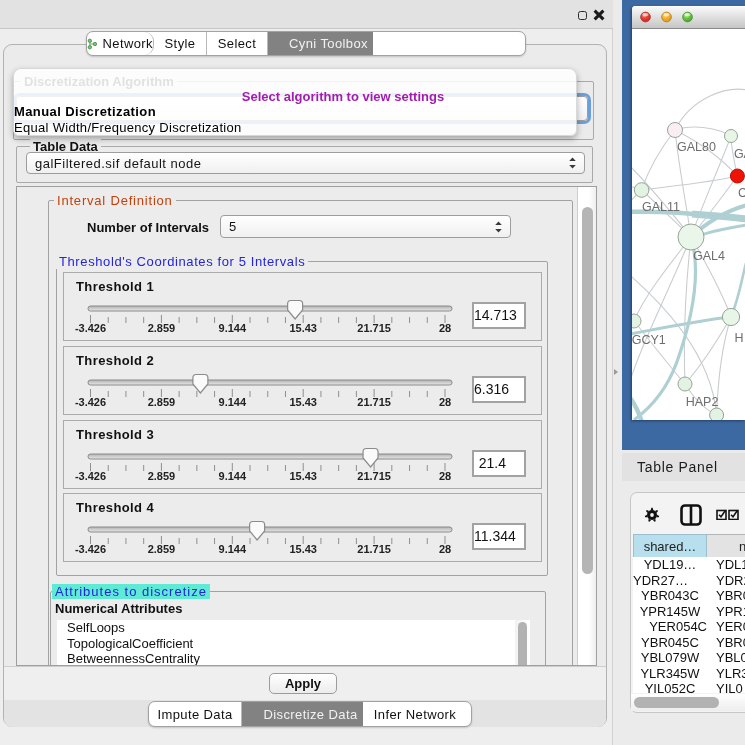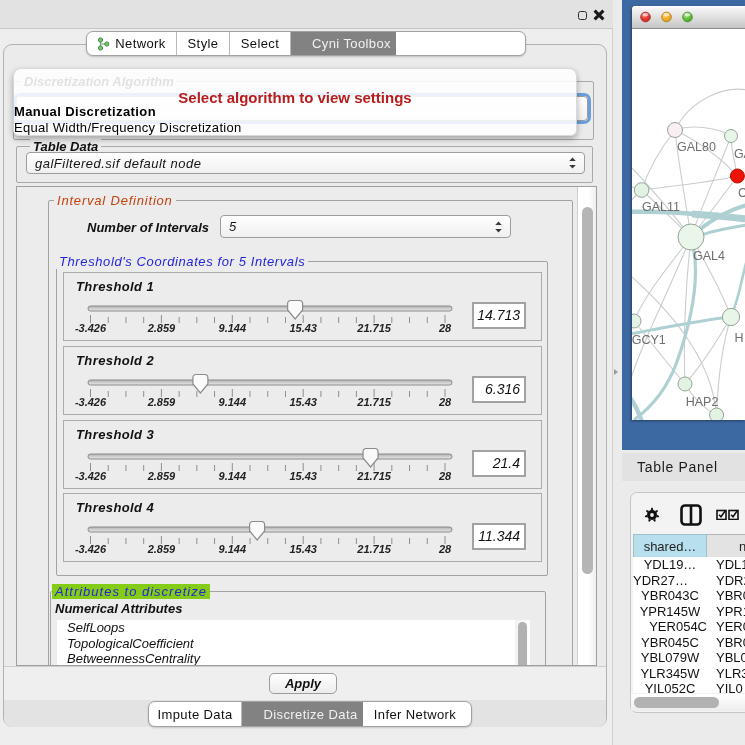--- a/index.html
+++ b/index.html
@@ -1,56 +1,56 @@
 <!DOCTYPE html>
 <html><head>
 <meta charset="utf-8">
 <style>
 html,body{margin:0;padding:0;}
 #app{position:relative;width:745px;height:745px;background:#ebebeb;font-family:"Liberation Sans",sans-serif;overflow:hidden;}
 
 #cp{position:absolute;left:0;top:0;width:613px;height:745px;background:#eeeeee;border-right:1px solid #d2d2d2;box-sizing:border-box;}
 #cptitle{position:absolute;left:0;top:0;width:613px;height:28px;background:#e2e2e2;border-bottom:1px solid #c6c6c6;}
 #cptitle .t{position:absolute;left:8px;top:6px;font-size:14px;letter-spacing:0.7px;color:#1c1c1c;margin-top:48px;}
-#content{position:absolute;left:3px;top:44px;width:604px;height:683px;background:#ebebeb;border:1px solid #b2b2b2;border-radius:9px;box-sizing:border-box;font-style:italic;}
+#content{position:absolute;left:3px;top:44px;width:604px;height:683px;background:#ebebeb;border:1px solid #b2b2b2;border-radius:9px;box-sizing:border-box;}
 
 .pill{position:absolute;display:flex;background:#fff;border:1px solid #a2a2a2;border-radius:7px;overflow:hidden;box-shadow:0 1px 2px rgba(0,0,0,0.18);}
 .pill .seg{display:flex;align-items:center;justify-content:center;font-size:13px;letter-spacing:0.4px;color:#111;border-right:1px solid #b9b9b9;box-sizing:border-box;white-space:nowrap;}
 .pill .seg:last-child{border-right:none;}
 .pill .sel{background:#828282;color:#f1f1f1;border-right:none;padding-left:16px;}
 #toptabs{left:86px;top:31px;width:438px;height:23px;}
 #bottabs{left:148px;top:701px;width:322px;height:24px;}
 
 .grp{position:absolute;border:1px solid #a9a9a9;border-radius:2px;}
 .grp .gt{position:absolute;top:-8px;font-size:13px;background:#ebebeb;padding:0 3px;line-height:15px;white-space:nowrap;}
 
 .combo{position:absolute;background:linear-gradient(#ffffff,#f0f0f0);border:1px solid #9d9d9d;border-radius:4px;box-sizing:border-box;font-size:13px;color:#141414;}
 .combo .cv{position:absolute;left:8px;top:3px;}
 .combo svg{position:absolute;right:7px;top:50%;margin-top:-7px;}
 
 #scrollarea{position:absolute;left:12px;top:141px;width:581px;height:480px;border:1px solid #9f9f9f;background:#ececec;overflow:hidden;box-sizing:border-box;}
 
 .thp{position:absolute;left:46px;width:479px;height:69px;background:#ececec;border:1px solid #ababab;box-sizing:border-box;}
 .thp .tt{position:absolute;left:12px;top:6px;font-size:13px;font-weight:bold;color:#111;letter-spacing:0.4px;}
-.valbox{position:absolute;left:408px;top:29px;width:54px;height:27px;background:#fff;border:2px solid #a2a2a2;box-sizing:border-box;font-size:14px;color:#111;text-align:right;line-height:23px;padding-right:4px;}
+.valbox{position:absolute;left:408px;top:29px;width:54px;height:27px;background:#fff;border:2px solid #a2a2a2;box-sizing:border-box;font-size:14px;color:#111;text-align:right;line-height:23px;padding-right:18px;}
 
 #vsb{position:absolute;left:560px;top:0px;width:19px;height:478px;background:linear-gradient(90deg,#ffffff,#ffffff 55%,#ececec);border-left:1px solid #cfcfcf;}
 #vsbthumb{position:absolute;left:4px;top:20px;width:11px;height:367px;background:#b5b5b5;border-radius:5.5px;}
 
 #attrlist{position:absolute;left:40px;top:433px;width:458px;height:45px;background:#fff;}
 #attrlist div{font-size:13px;color:#111;padding-left:10px;height:15.5px;line-height:15.5px;}
 #listsb{position:absolute;left:498px;top:433px;width:15px;height:45px;background:linear-gradient(90deg,#f2f2f2,#ffffff);}
 #listsbthumb{position:absolute;left:3px;top:2px;width:9px;height:60px;background:#b2b2b2;border-radius:4.5px;}
 
 #applybar{position:absolute;left:0px;top:621px;width:602px;height:34px;border-top:1px solid #cdcdcd;background:#efefef;}
 #applybtn{position:absolute;left:265px;top:6px;width:68px;height:21px;background:linear-gradient(#ffffff,#ececec);border:1px solid #9c9c9c;border-radius:5px;box-sizing:border-box;font-size:13px;font-weight:600;color:#111;text-align:center;line-height:19px;}
 #botstrip{position:absolute;left:0px;top:655px;width:602px;height:26.5px;background:#e3e3e3;border-radius:0 0 8px 8px;}
 
 #popup{position:absolute;left:13px;top:68px;width:564px;height:68px;background:rgba(255,255,255,0.86);border:1px solid rgba(150,150,150,0.35);box-sizing:border-box;border-radius:8px 8px 6px 6px;box-shadow:0 3px 6px rgba(0,0,0,0.3);}
-#popup .ph{position:absolute;left:0;top:20px;width:100%;text-align:center;font-size:15px;font-weight:bold;color:#b91c1c;}
+#popup .ph{position:absolute;left:0;top:20px;width:100%;text-align:center;font-size:13px;font-weight:bold;color:#a21caf;padding-left:48px;}
 #popup .p1{position:absolute;left:0px;top:35px;font-size:13px;font-weight:bold;color:#000;letter-spacing:0.4px;}
 #popup .p2{position:absolute;left:0px;top:51px;font-size:13px;color:#000;letter-spacing:0.3px;}
 
 #fbtn{position:absolute;left:578px;top:11px;width:9px;height:9px;border:1.5px solid #2b2b2b;border-radius:2.5px;box-sizing:border-box;}
 
 #netframe{position:absolute;left:622px;top:0;width:123px;height:450px;background:#3d69a2;}
 #netwin{position:absolute;left:10px;top:6px;width:113px;height:414px;background:#fff;border-radius:4px 0 0 0;box-shadow:-1px 1px 3px rgba(0,0,0,0.4);}
 #nettitle{position:absolute;left:0;top:0;width:113px;height:22px;background:linear-gradient(#fbfbfb,#c5c5c5);border-bottom:1px solid #8a8a8a;border-radius:4px 0 0 0;box-shadow:inset 0 1px 0 #fff;}
 #tptitlebar{position:absolute;left:622px;top:453px;width:123px;height:28px;background:#e2e2e2;}
 #tptitlebar .t{position:absolute;left:15px;top:6px;font-size:14px;letter-spacing:0.7px;color:#1c1c1c;}
@@ -104,21 +104,21 @@
           <svg width="9" height="14" viewBox="0 0 9 14">
               <path d="M1.2 5 L4.5 1.4 L7.8 5 Z M1.2 9 L4.5 12.6 L7.8 9 Z" fill="#3a3a3a"></path>
             </svg>
         </div>
 
         <div class="grp" style="left:39px;top:74px;width:490px;height:313px;border-color:#a2a2a2;">
           <div class="gt" style="left:-1px;color:#2424dd;background:#ececec;letter-spacing:0.6px;">Threshold's Coordinates for 5 Intervals</div>
         </div>
 
         <div class="grp" style="left:33px;top:404px;width:494px;height:90px;border-color:#a2a2a2;">
-          <div class="gt" style="left:1px;color:#2424dd;background:#84cc16;letter-spacing:1px;">Attributes to discretize</div>
+          <div class="gt" style="left:1px;color:#2424dd;background:#5eead4;letter-spacing:1px;">Attributes to discretize</div>
         </div>
         <div style="position:absolute;left:38px;top:414px;font-size:13px;font-weight:bold;color:#111;">Numerical Attributes</div>
         <div id="attrlist">
           <div>SelfLoops</div>
           <div>TopologicalCoefficient</div>
           <div>BetweennessCentrality</div>
         </div>
         <div id="listsb">
             <div id="listsbthumb"></div>
           </div>
@@ -290,21 +290,21 @@
             <div class="valbox">11.344</div>
           </div>
         </div>
       <div id="applybar">
           <div id="applybtn">Apply</div>
         </div>
       <div id="botstrip"></div>
     </div>
 
     <div id="toptabs" class="pill">
-      <div class="seg" style="width:90px;">
+      <div class="seg" style="width:67px;border-radius:9px;">
         <svg width="13" height="14" viewBox="0 0 13 14" style="margin-right:5px;">
           <line x1="3.5" y1="3" x2="3.5" y2="11" stroke="#67a867" stroke-width="1.2"></line>
           <line x1="3.5" y1="7" x2="9.5" y2="7" stroke="#67a867" stroke-width="1.2"></line>
           <circle cx="3.5" cy="3" r="2.1" fill="#7cc47c" stroke="#3e8e3e" stroke-width="1"></circle>
           <circle cx="3.5" cy="11" r="2.1" fill="#7cc47c" stroke="#3e8e3e" stroke-width="1"></circle>
           <circle cx="9.8" cy="7" r="2.1" fill="#7cc47c" stroke="#3e8e3e" stroke-width="1"></circle>
         </svg>
         Network</div>
       <div class="seg" style="width:53px;">Style</div>
       <div class="seg" style="width:61px;">Select</div>

